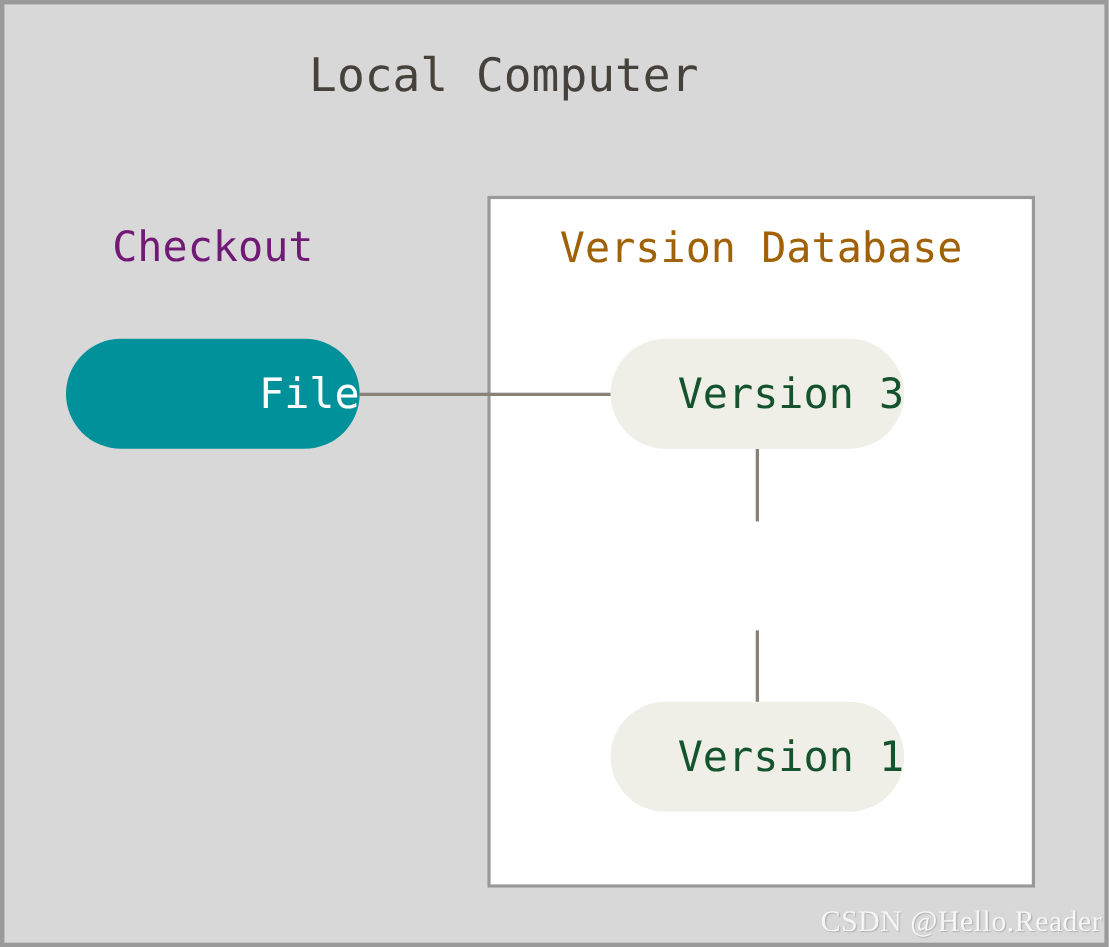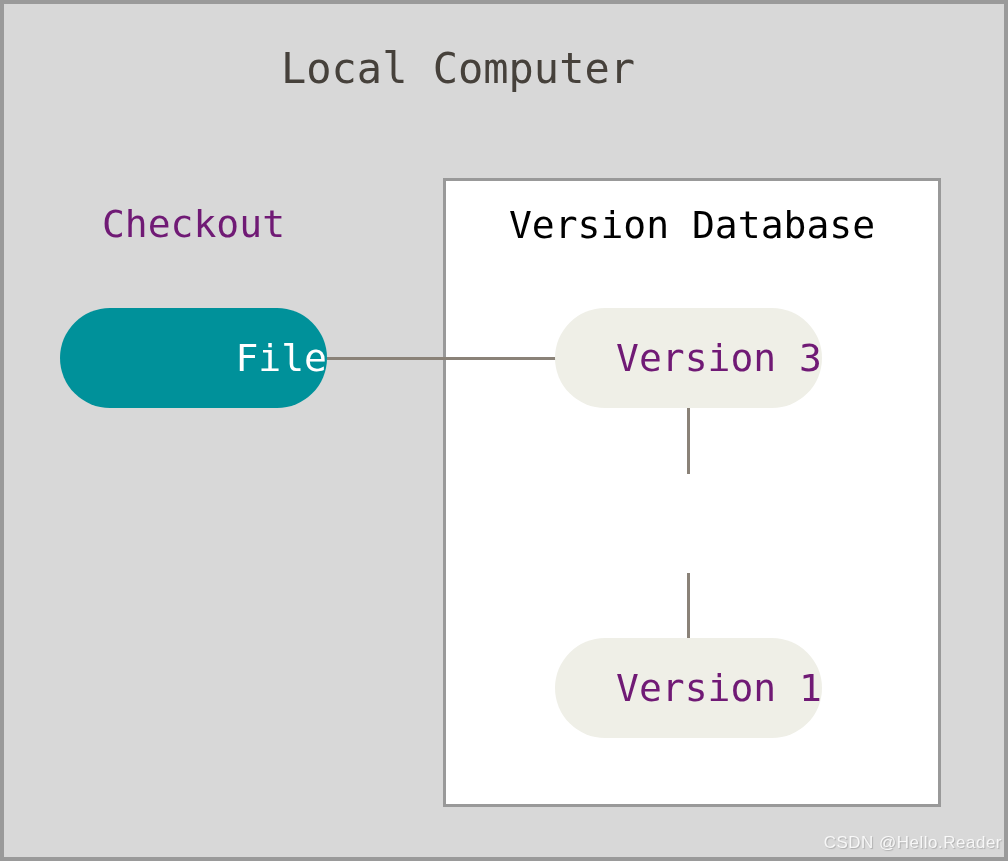--- a/index.html
+++ b/index.html
@@ -48,21 +48,21 @@
     border: 3px solid #999999;
     z-index: 0;
   }
   .vdb-title {
     position: absolute;
     left: 0;
     top: 22px;
     width: 100%;
     text-align: center;
     font-size: 38px;
-    color: #000000;
+    color: #a16207;
   }
   .connector {
     position: absolute;
     background: #8a8278;
     z-index: 1;
   }
   .connector.h {
     left: 323px;
     top: 353px;
     width: 232px;
@@ -94,31 +94,31 @@
   }
   .pill.file {
     left: 56px;
     top: 304px;
     background: #00919a;
     color: #ffffff;
   }
   .pill.ver {
     left: 551px;
     background: #efefe7;
-    color: #701a75;
+    color: #14532d;
   }
   .pill.ver.v3 { top: 304px; }
   .pill.ver.v2 { top: 469px; }
   .pill.ver.v1 { top: 634px; }
   .watermark {
     position: absolute;
     right: 2px;
     bottom: 4px;
-    font-family: Liberation Sans, sans-serif;
-    font-size: 17px;
+    font-family: Liberation Serif, serif;
+    font-size: 27px;
     color: rgba(255,255,255,0.85);
     text-shadow: 1px 1px 1px rgba(100,100,100,0.35);
     letter-spacing: 0.5px;
     z-index: 3;
   }
 </style>
 </head>
 <body>
 
 <div class="frame">

